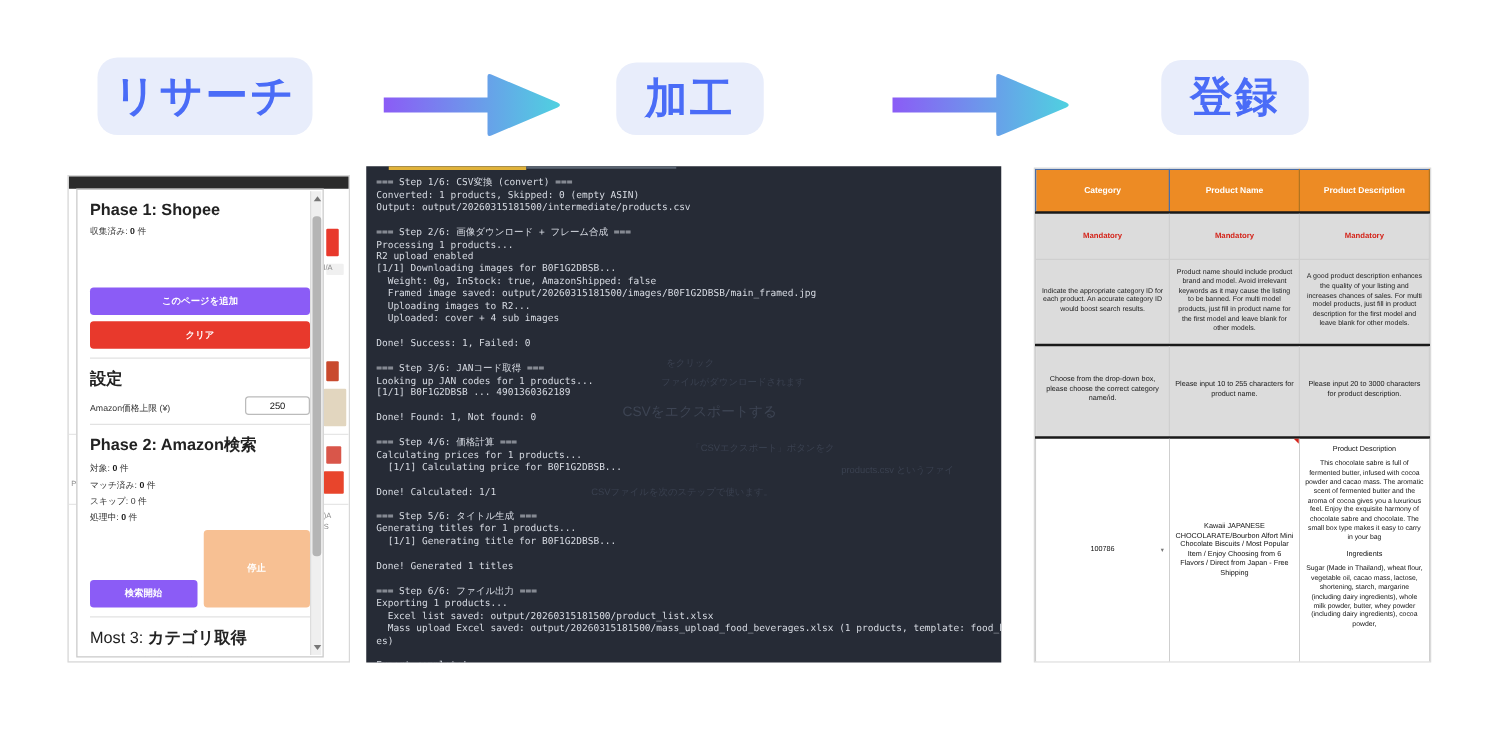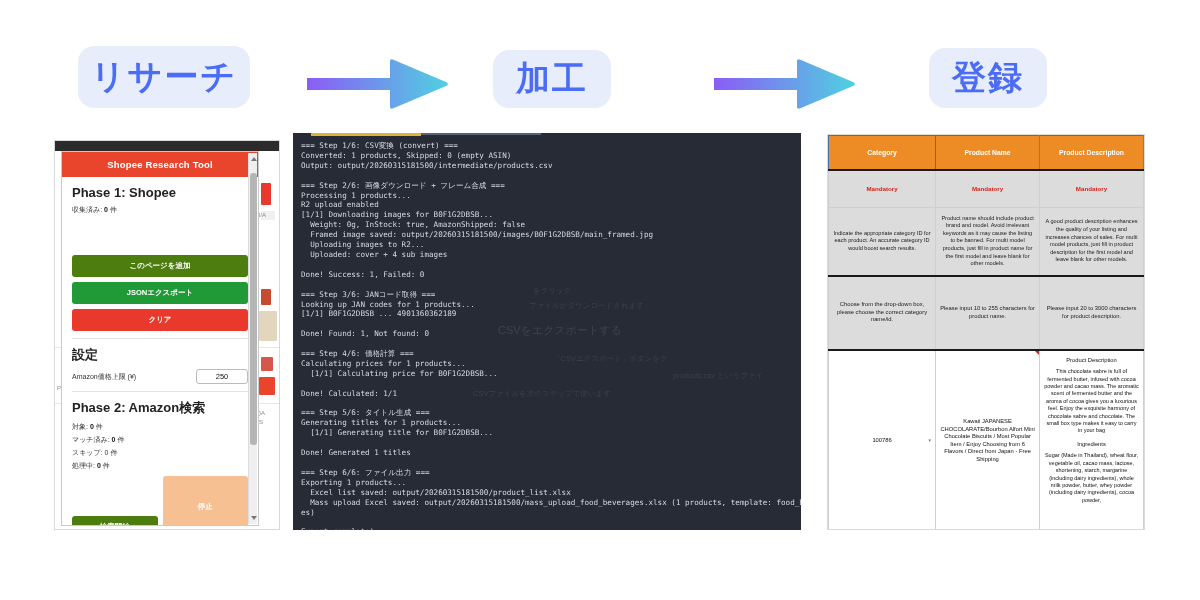--- a/index.html
+++ b/index.html
@@ -56,28 +56,28 @@
   .popup-body { flex:1; padding:8px 10px 0 10px; overflow:hidden; }
   .sec-title { font-size:13px; color:#222; font-weight:700; margin-bottom:5px; }
   .sec-title.thin { font-weight:400; }
   .stat { font-size:7px; color:#333; margin-bottom:3px; }
   .stat b { color:#111; }
   .btn {
     display:block; width:100%; text-align:center; color:#fff;
     font-size:7.5px; font-weight:700; padding:6px 2px; margin-bottom:5px;
     border-radius:3px; border:none;
   }
-  .btn-blue   { background:#4d7c0f;margin-top:40px; }
+  .btn-blue   { background:#8b5cf6;margin-top:40px; }
   .btn-green  { background:#1f9a37; }
   .btn-red    { background:#e8392c; }
   .btn-orange { background:#f7c093; color:#fff; }
   .btn-row { display:flex; gap:5px; margin-bottom:5px; }
   .btn-row .btn { margin-bottom:0; }
   .divider { height:1px; background:#e2e2e2; margin:7px 0; }
-  .field-row { display:flex; align-items:center; justify-content:space-between; margin-top:4px; }
+  .field-row { display:flex; align-items:flex-end; justify-content:space-between; margin-top:4px; }
   .field-label { font-size:7px; color:#333; }
   .field-input {
     width:52px; height:15px; border:1px solid #bbb; border-radius:3px;
     font-size:7.5px; text-align:center; color:#111; background:#fff;
     display:flex; align-items:center; justify-content:center;
   }
   .note { font-size:6px; color:#9a9a9a; margin-top:3px; }
   .scrollbar {
     position:absolute; right:1px; top:1px; width:9px; bottom:1px;
     background:#efefef; border-left:1px solid #ddd;
@@ -196,33 +196,31 @@
     <div class="p1-thumb" style="left:206px; top:148px; width:10px; height:16px; background:#c94a2e;"></div>
     <div class="p1-thumb" style="left:204px; top:170px; width:18px; height:30px; background:#e2d6bf;"></div>
     <div class="p1-thumb" style="left:206px; top:216px; width:12px; height:14px; background:#d9564a;"></div>
     <div class="p1-thumb" style="left:204px; top:236px; width:16px; height:18px; background:#e8452c;"></div>
     <div class="p1-ghost" style="left:204px; top:268px;">)A<br>S</div>
     <div class="p1-thumb" style="left:120px; top:368px; width:16px; height:14px; background:#e8452c; border-radius:50%;"></div>
     <div class="p1-thumb" style="left:150px; top:370px; width:12px; height:12px; background:#19c3c9; border-radius:50%;"></div>
     <div class="p1-thumb" style="left:180px; top:368px; width:14px; height:14px; background:#e8452c; border-radius:50%;"></div>
 
     <div class="popup">
-      <div class="popup-header">Shopee Research Tool</div>
 
       <div class="popup-body">
 
         <div class="sec-title">Phase 1: Shopee</div>
         <div class="stat">
           <span>収集済み:</span>
           <b>0</b>
           <span>件</span>
         </div>
 
         <button class="btn btn-blue">このページを追加</button>
-        <button class="btn btn-green">JSONエクスポート</button>
         <button class="btn btn-red">クリア</button>
 
         <div class="divider"></div>
 
         <div class="sec-title">設定</div>
         <div class="field-row">
           <span class="field-label">Amazon価格上限 (¥)</span>
           <span class="field-input">250</span>
         </div>
 

